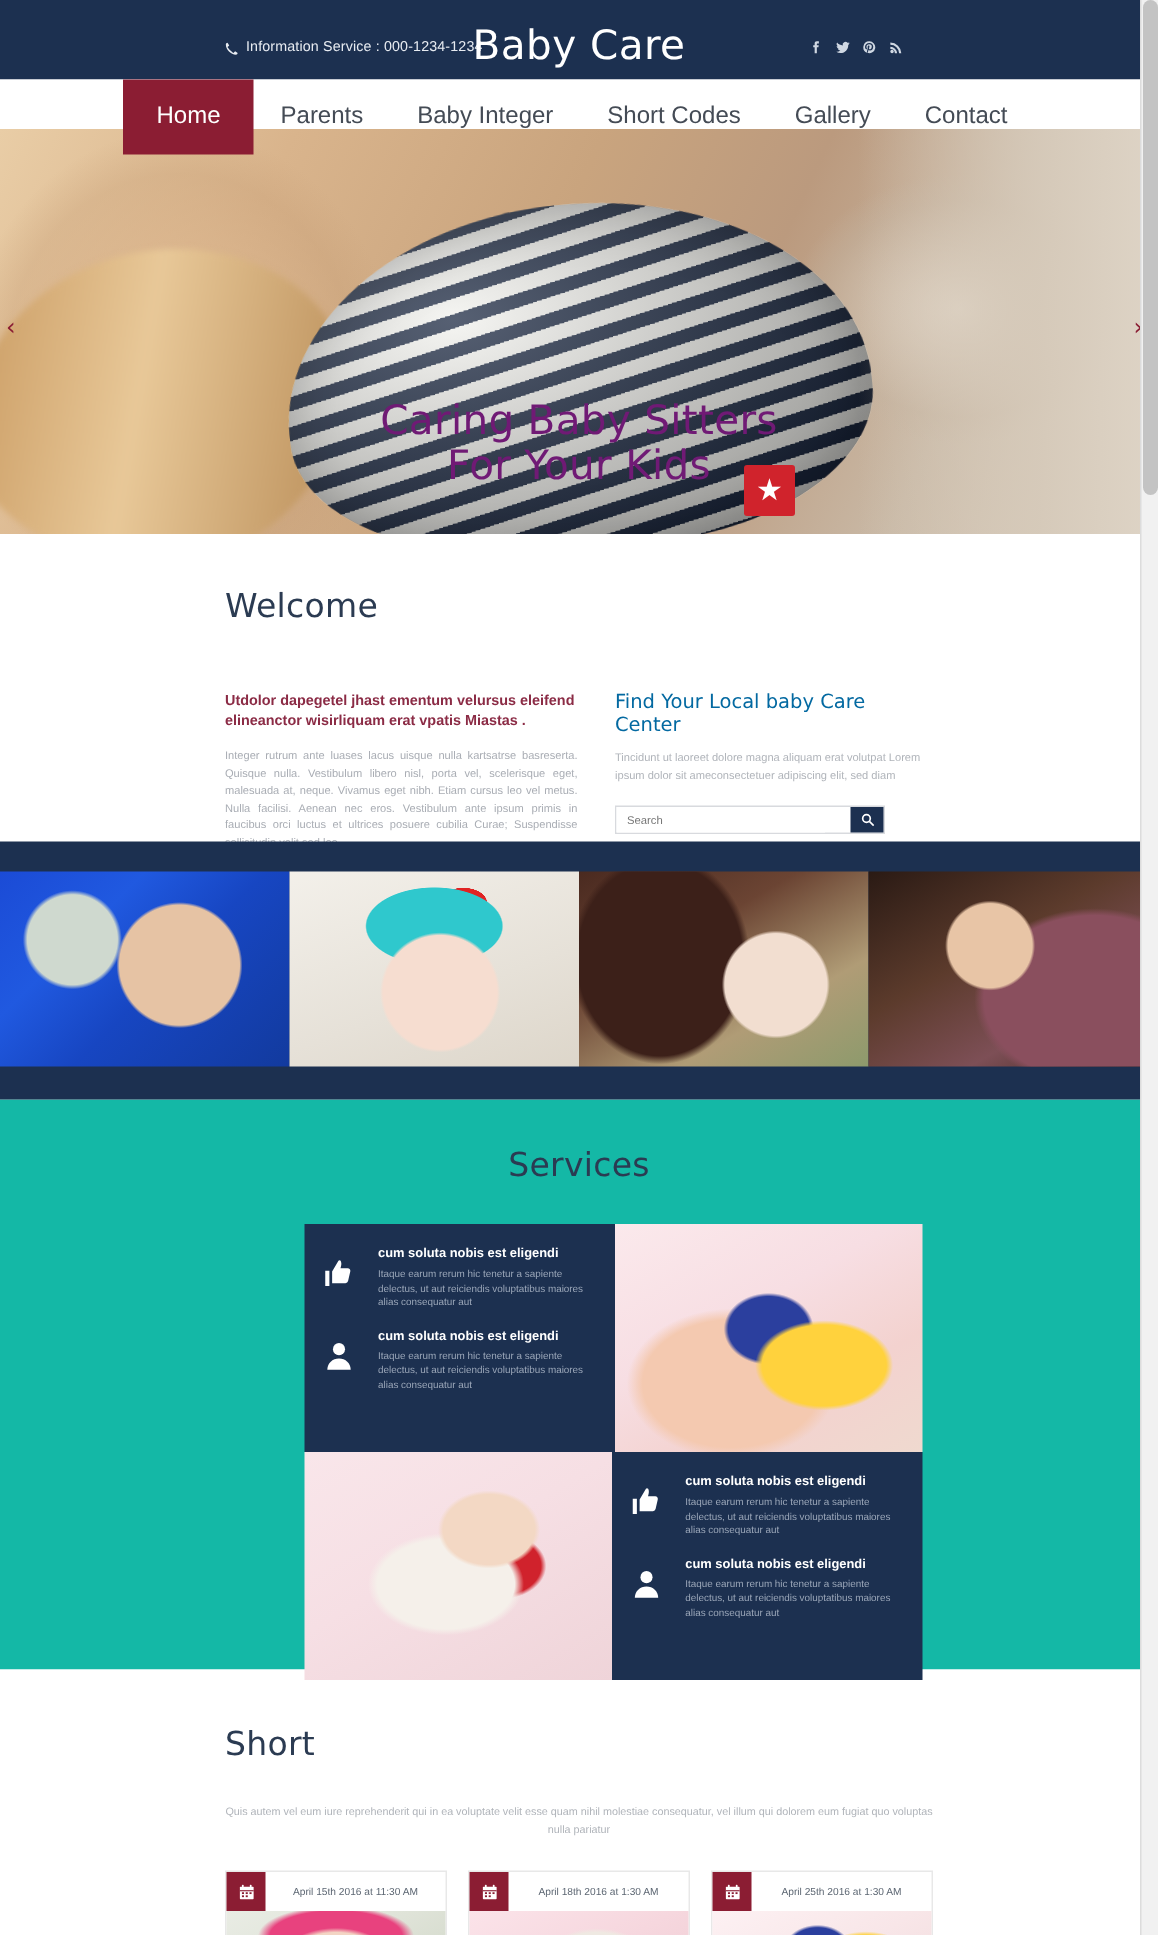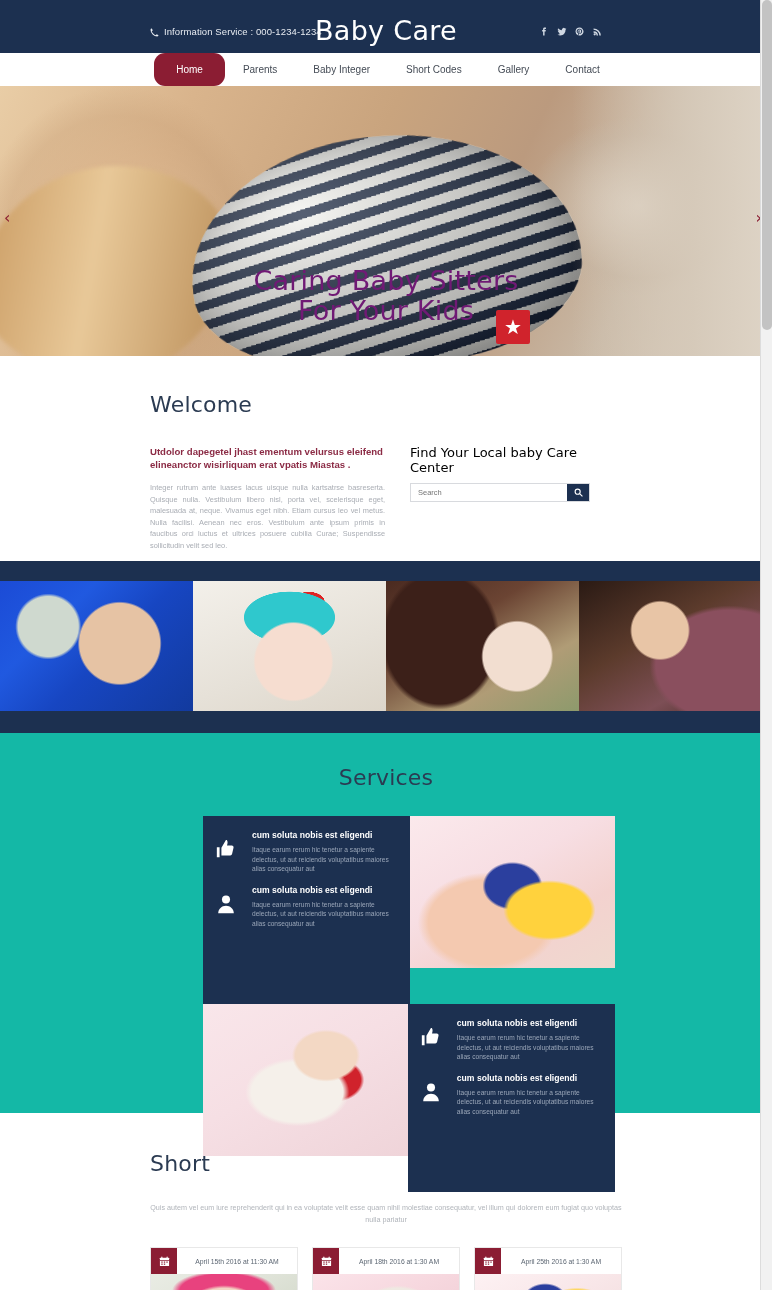--- a/index.html
+++ b/index.html
@@ -106,25 +106,24 @@
     display: flex;
     justify-content: center;
     position: relative;
     z-index: 20;
   }
   .nav ul { list-style: none; display: flex; height: 33px; }
   .nav li {
     display: flex;
     align-items: center;
     padding: 0 18px;
-    font-size: 10px;
+    font-size: 16px;
     color: #444b55;
-    height: 33px;
+    height: 50px;
     white-space: nowrap;
-    border-radius: 11px;
   }
   .nav li.active {
     background: #8b1d33;
     color: #ffffff;
     padding: 0 22px;
   }
 
   
   .slider {
     position: relative;
@@ -228,40 +227,40 @@
   }
   .sec-title {
     font-size: 22px;
     color: #2b3b52;
     font-weight: 400;
     font-family: "DejaVu Sans", sans-serif;
     letter-spacing: .2px;
   }
   .welcome .cols {
     display: flex;
-    margin-top: 28px;
+    margin-top: 44px;
     gap: 25px;
   }
   .col-left { width: 235px; }
   .col-right { width: 212px; }
   .lead {
     color: #8b2b45;
     font-size: 9.6px;
     font-weight: bold;
     line-height: 13px;
     margin-bottom: 11px;
   }
   .body-text {
     color: #a9adb4;
     font-size: 7.4px;
     line-height: 11.5px;
     text-align: justify;
   }
   .sub-title {
-    color: #000000;
+    color: #0369a1;
     font-size: 13px;
     font-weight: 400;
     font-family: "DejaVu Sans", sans-serif;
     margin-bottom: 8px;
   }
   .find-text {
     color: #b0b4ba;
     font-size: 7.4px;
     line-height: 11.5px;
     margin-bottom: 15px;
@@ -338,21 +337,21 @@
   .services {
     background: #14b8a6;
     padding-top: 32px;
     height: 380px;
   }
   .services .sec-title { text-align: center; }
   .svc-grid {
     width: 458px;
     margin: 26px auto 0 auto;
   }
-  .svc-row { display: flex; height: 188px; padding-left: 46px; }
+  .svc-row { display: flex; height: 152px; padding-left: 46px; }
   .svc-box {
     background: #1c3050;
     width: 229px;
     padding: 14px 16px 0 6px;
   }
   .svc-item { display: flex; gap: 9px; margin-bottom: 11px; }
   .svc-ico {
     width: 34px;
     min-width: 34px;
     color: #ffffff;
@@ -524,20 +523,21 @@
   <div class="welcome">
     <div class="container">
       <div class="sec-title">Welcome</div>
       <div class="cols">
         <div class="col-left">
           <div class="lead">Utdolor dapegetel jhast ementum velursus eleifend elineanctor wisirliquam erat vpatis Miastas .</div>
           <div class="body-text">Integer rutrum ante luases lacus uisque nulla kartsatrse basreserta. Quisque nulla. Vestibulum libero nisl, porta vel, scelerisque eget, malesuada at, neque. Vivamus eget nibh. Etiam cursus leo vel metus. Nulla facilisi. Aenean nec eros. Vestibulum ante ipsum primis in faucibus orci luctus et ultrices posuere cubilia Curae; Suspendisse sollicitudin velit sed leo.</div>
         </div>
         <div class="col-right">
           <div class="sub-title">Find Your Local baby Care Center</div>
+          <div class="find-text">Tincidunt ut laoreet dolore magna aliquam erat volutpat Lorem ipsum dolor sit ameconsectetuer adipiscing elit, sed diam</div>
           <div class="searchbar">
             <input type="text" placeholder="Search" style="">
             <button class="search-btn">
               <span>
                 <svg width="9" height="9" viewBox="0 0 16 16" fill="none" stroke="#ffffff" stroke-width="2">
                     <circle cx="6.5" cy="6.5" r="4.5"></circle>
                     <path d="M10 10l5 5"></path>
                   </svg>
               </span>
             </button>

